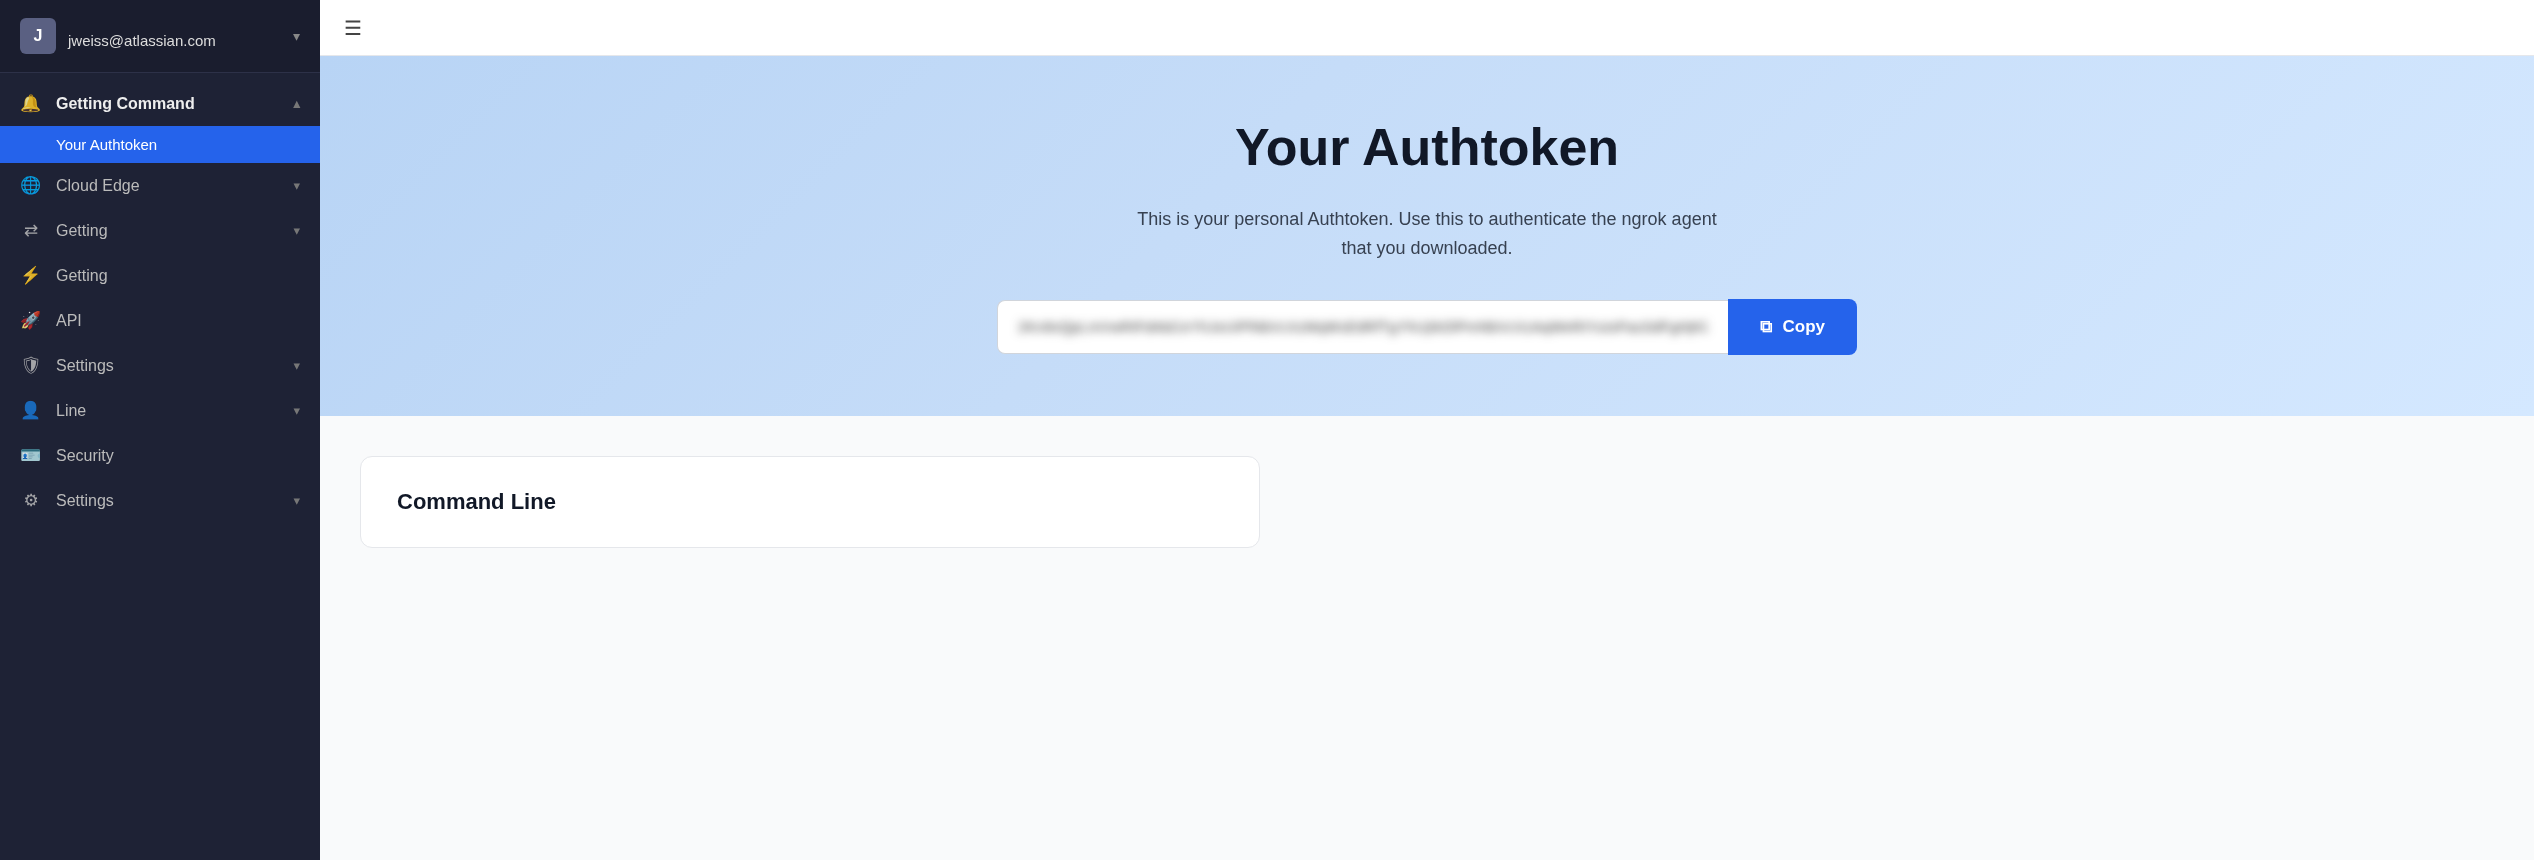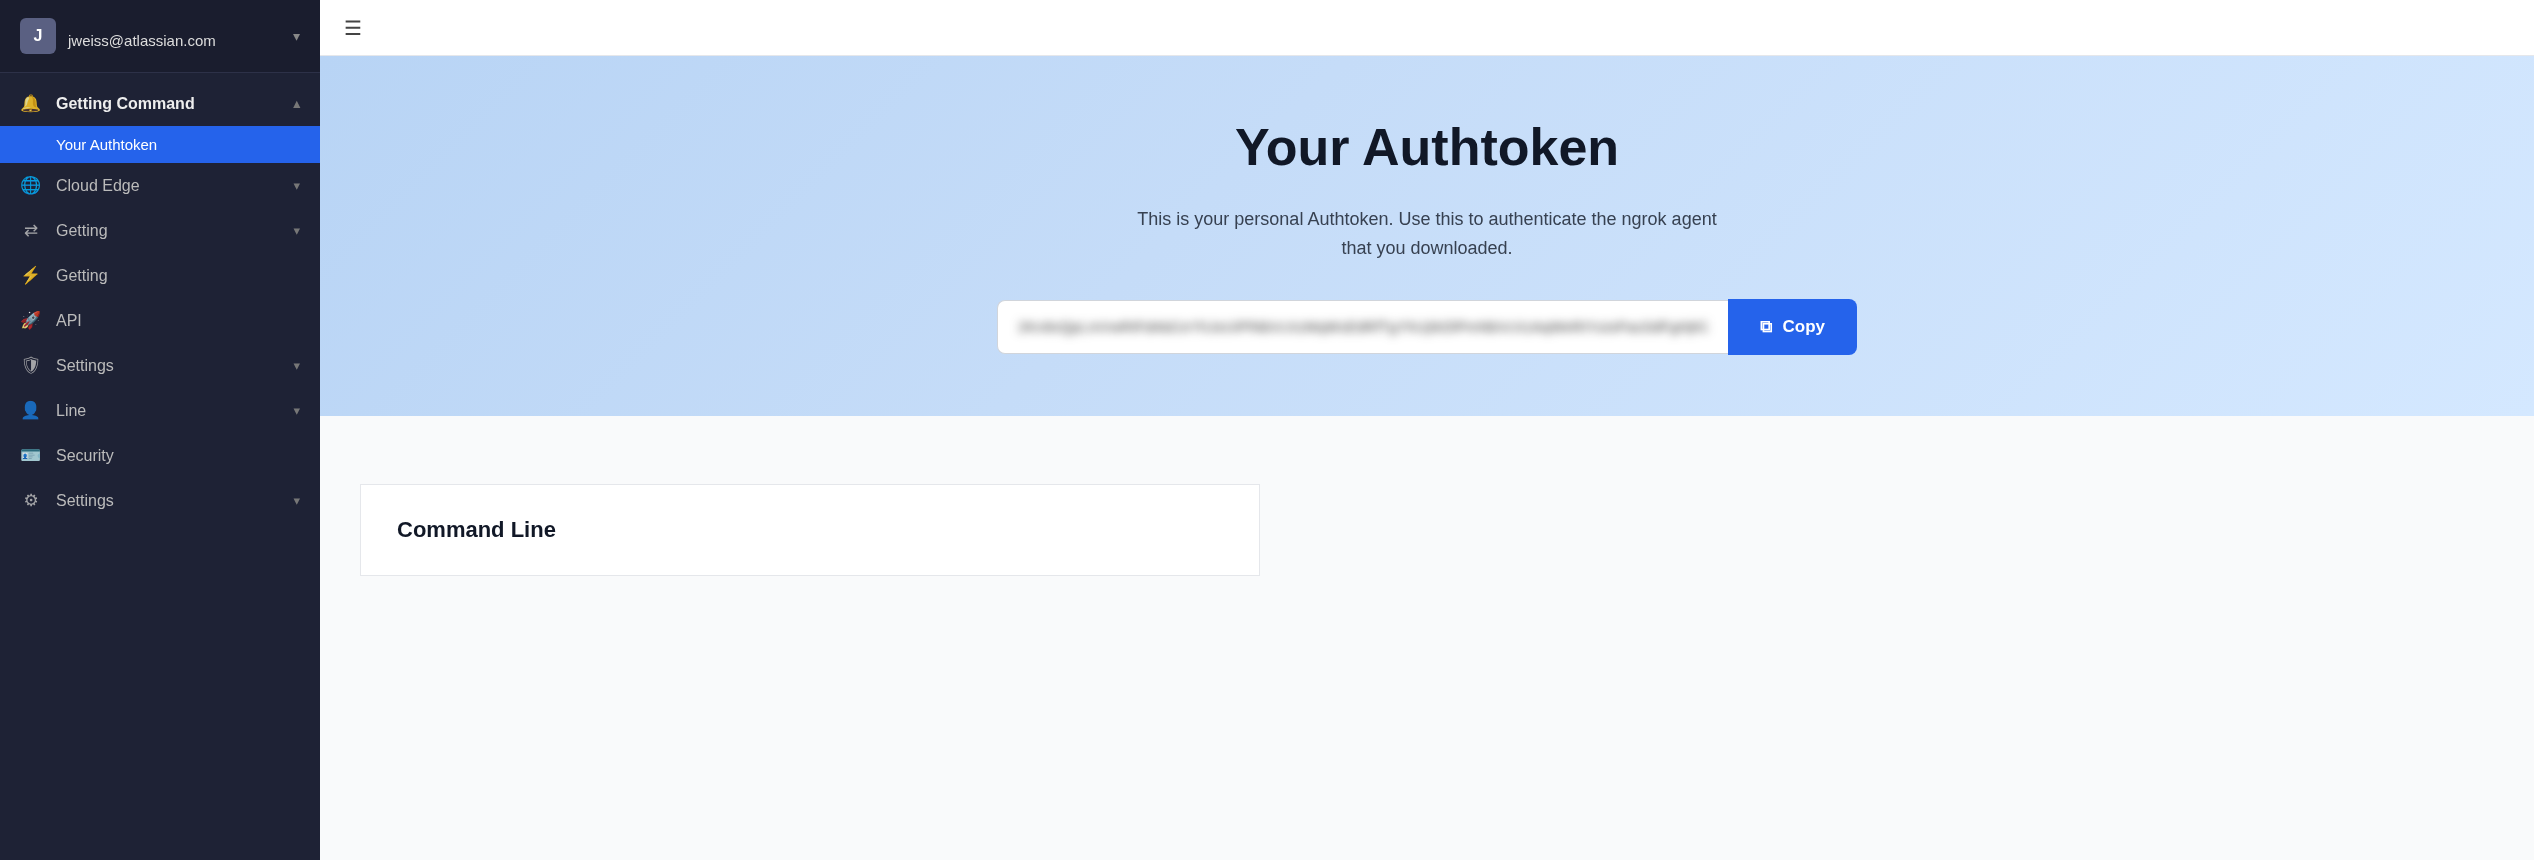--- a/index.html
+++ b/index.html
@@ -199,25 +199,24 @@
 
     
     .content-section {
       background: #f9fafb;
       padding: 40px;
       flex: 1;
     }
 
     .command-line-card {
       background: #fff;
-      border-radius: 0;
+      border-radius: 12px;
       padding: 32px 36px;
       border: 1px solid #e5e7eb;
       max-width: 900px;
-      margin-top: 28px;
     }
 
     .command-line-title {
       font-size: 22px;
       font-weight: 700;
       color: #111827;
     }
   </style>
 </head>
 <body>

